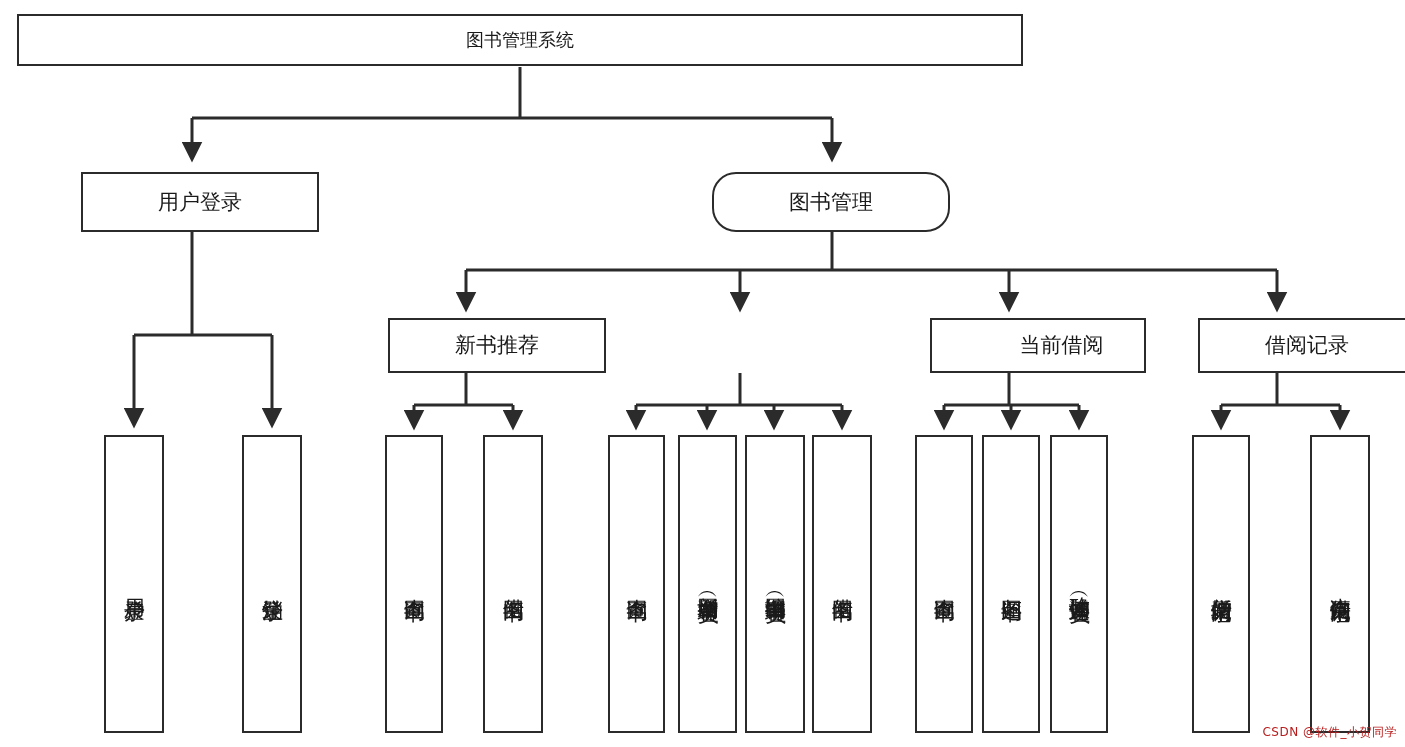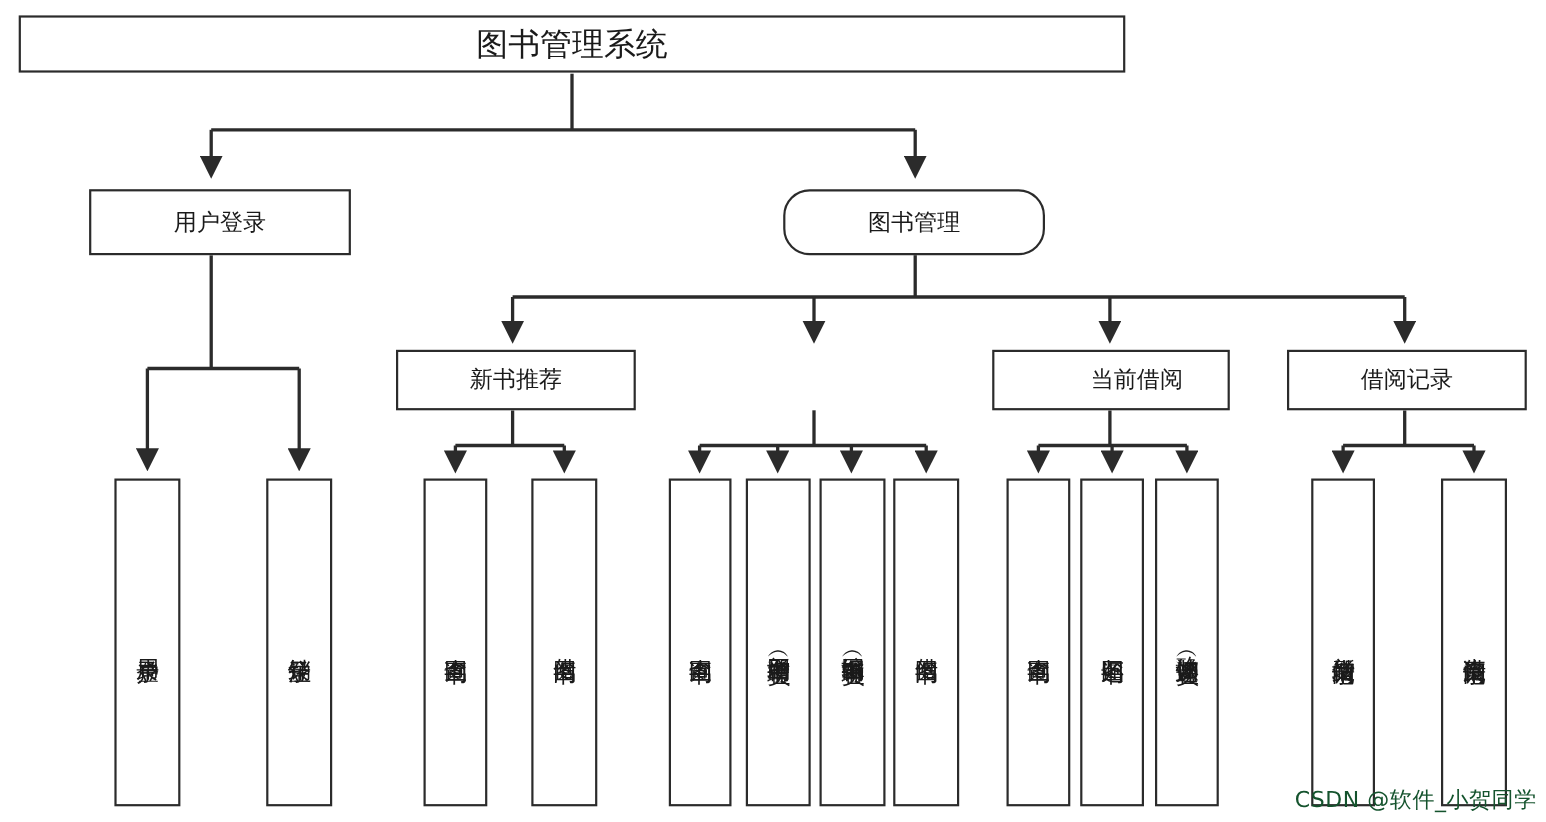--- a/index.html
+++ b/index.html
@@ -30,46 +30,47 @@
     box-sizing: border-box;
     border: 2px solid #2b2b2b;
     background: #ffffff;
     display: flex;
     align-items: center;
     justify-content: center;
     color: #1a1a1a;
     line-height: 1.18;
   }
   .node.root {
-    font-size: 29px;
+    font-size: 18px;
   }
   .node.lvl1 {
     font-size: 21px;
   }
   .node.lvl2 {
     font-size: 21px;
+    margin-left: 28px;
   }
   .node.leaf {
     font-size: 21px;
     writing-mode: vertical-rl;
     text-orientation: upright;
     letter-spacing: 1px;
     padding: 6px 0;
   }
   .node.leaf .vlabel {
     writing-mode: vertical-rl;
     text-orientation: upright;
     white-space: nowrap;
   }
   .watermark {
     position: absolute;
     right: 8px;
     bottom: 6px;
-    font-size: 20px;
-    color: #14532d;
+    font-size: 12px;
+    color: #b91c1c;
     letter-spacing: 0.5px;
     white-space: nowrap;
     margin-top: 32px;
   }
 </style>
 </head>
 <body>
 
 <div id="canvas">
 

